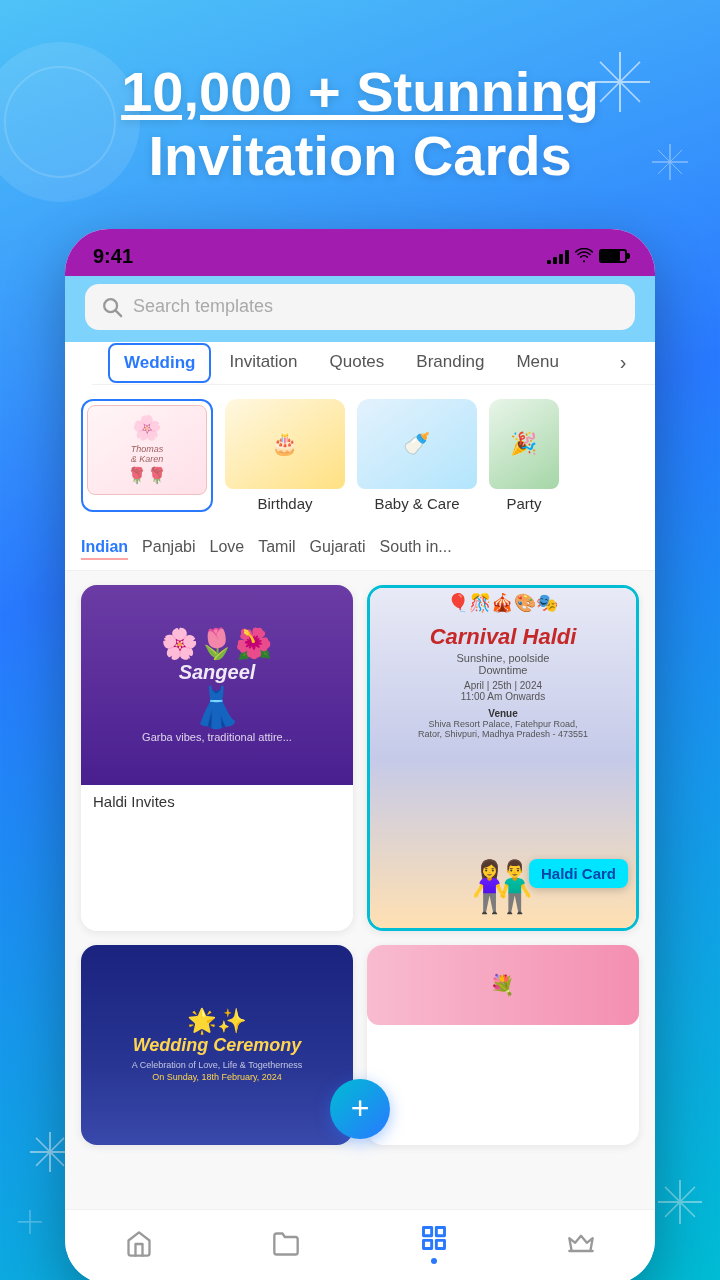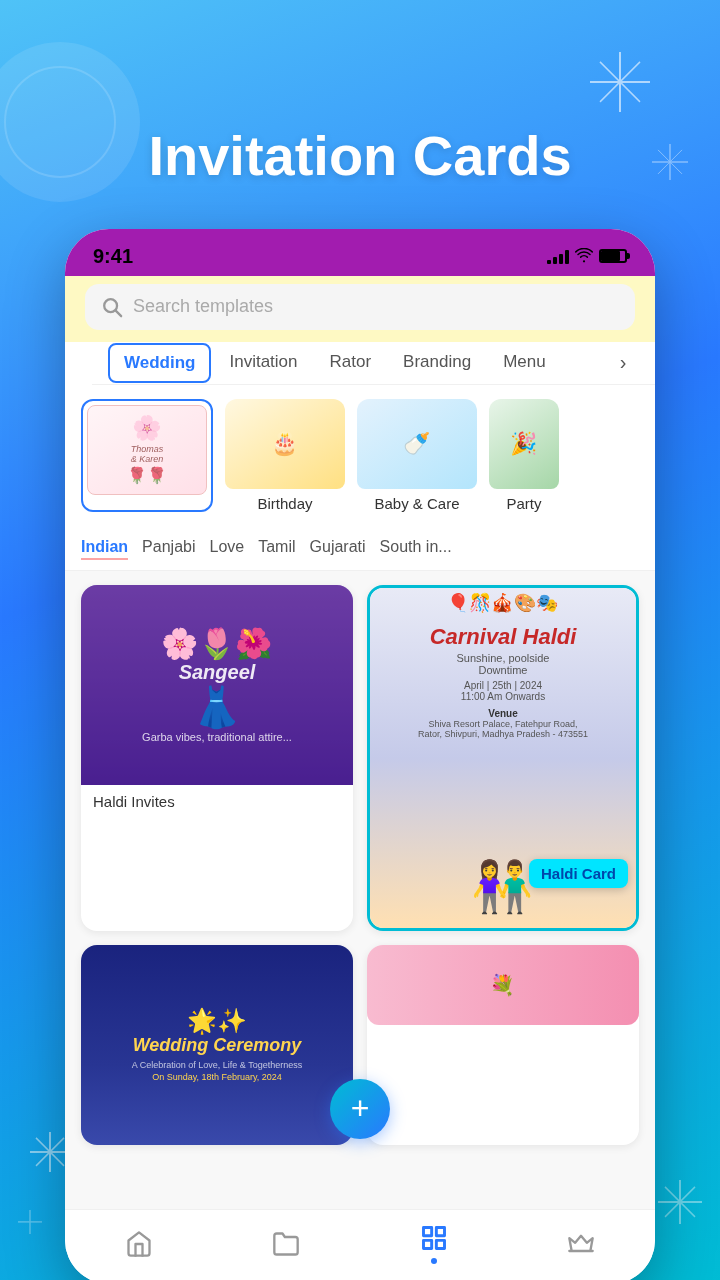--- a/index.html
+++ b/index.html
@@ -104,21 +104,21 @@
     .battery-fill {
       width: 80%;
       height: 100%;
       background: #000;
       border-radius: 1px;
     }
 
     
     .search-container {
       padding: 8px 20px 12px;
-      background: #fef9c3;
+      background: #7dd3fc;
     }
     .search-bar {
       display: flex;
       align-items: center;
       background: #f5f5f5;
       border-radius: 14px;
       padding: 12px 16px;
       gap: 10px;
     }
     .search-icon-svg {
@@ -506,21 +506,21 @@
   <g transform="translate(680, 1200)" opacity="0.4">
     <line x1="0" y1="-22" x2="0" y2="22" stroke="white" stroke-width="2"></line>
     <line x1="-22" y1="0" x2="22" y2="0" stroke="white" stroke-width="2"></line>
     <line x1="-15" y1="-15" x2="15" y2="15" stroke="white" stroke-width="1.5"></line>
     <line x1="15" y1="-15" x2="-15" y2="15" stroke="white" stroke-width="1.5"></line>
   </g>
 </svg>
 
 <div class="hero-section">
   <h1 class="hero-title">
-    <br>
+    <span class="underline">10,000 + Stunning</span><br>
     <span>Invitation Cards</span>
   </h1>
 </div>
 
 <div class="phone-mockup">
 
   <div class="status-bar">
     <span class="status-time">9:41</span>
     <div class="status-icons">
       <div class="signal-bars">
@@ -547,21 +547,21 @@
         <circle cx="10.5" cy="10.5" r="7"></circle>
         <line x1="16" y1="16" x2="22" y2="22"></line>
       </svg>
       <span class="search-placeholder">Search templates</span>
     </div>
   </div>
 
   <div class="category-tabs">
     <div class="tab-item active">Wedding</div>
     <div class="tab-item">Invitation</div>
-    <div class="tab-item">Rator</div>
+    <div class="tab-item">Quotes</div>
     <div class="tab-item">Branding</div>
     <div class="tab-item">Menu</div>
     <div class="tab-more">›</div>
   </div>
 
   <div class="template-scroll">
 
     <div class="template-card selected">
       <div class="wedding-card-img">
         <span class="flowers">🌸</span>

